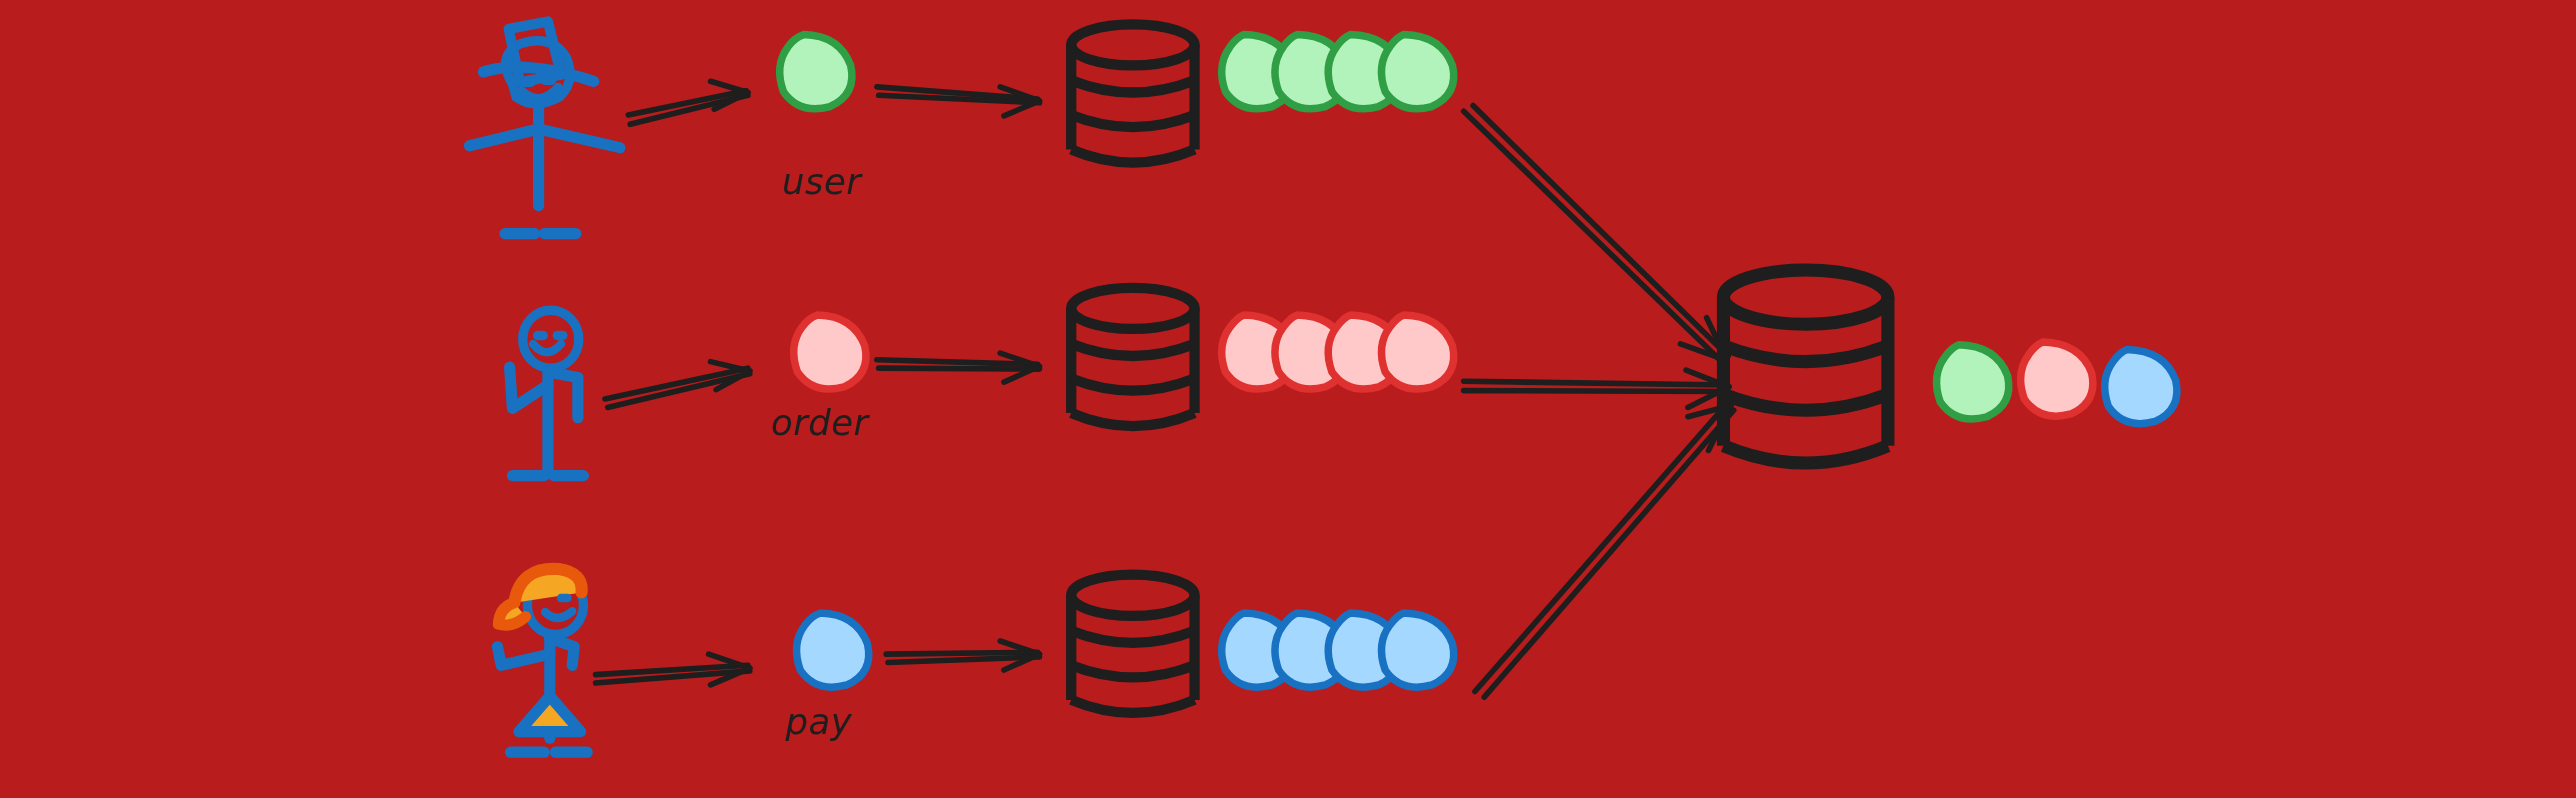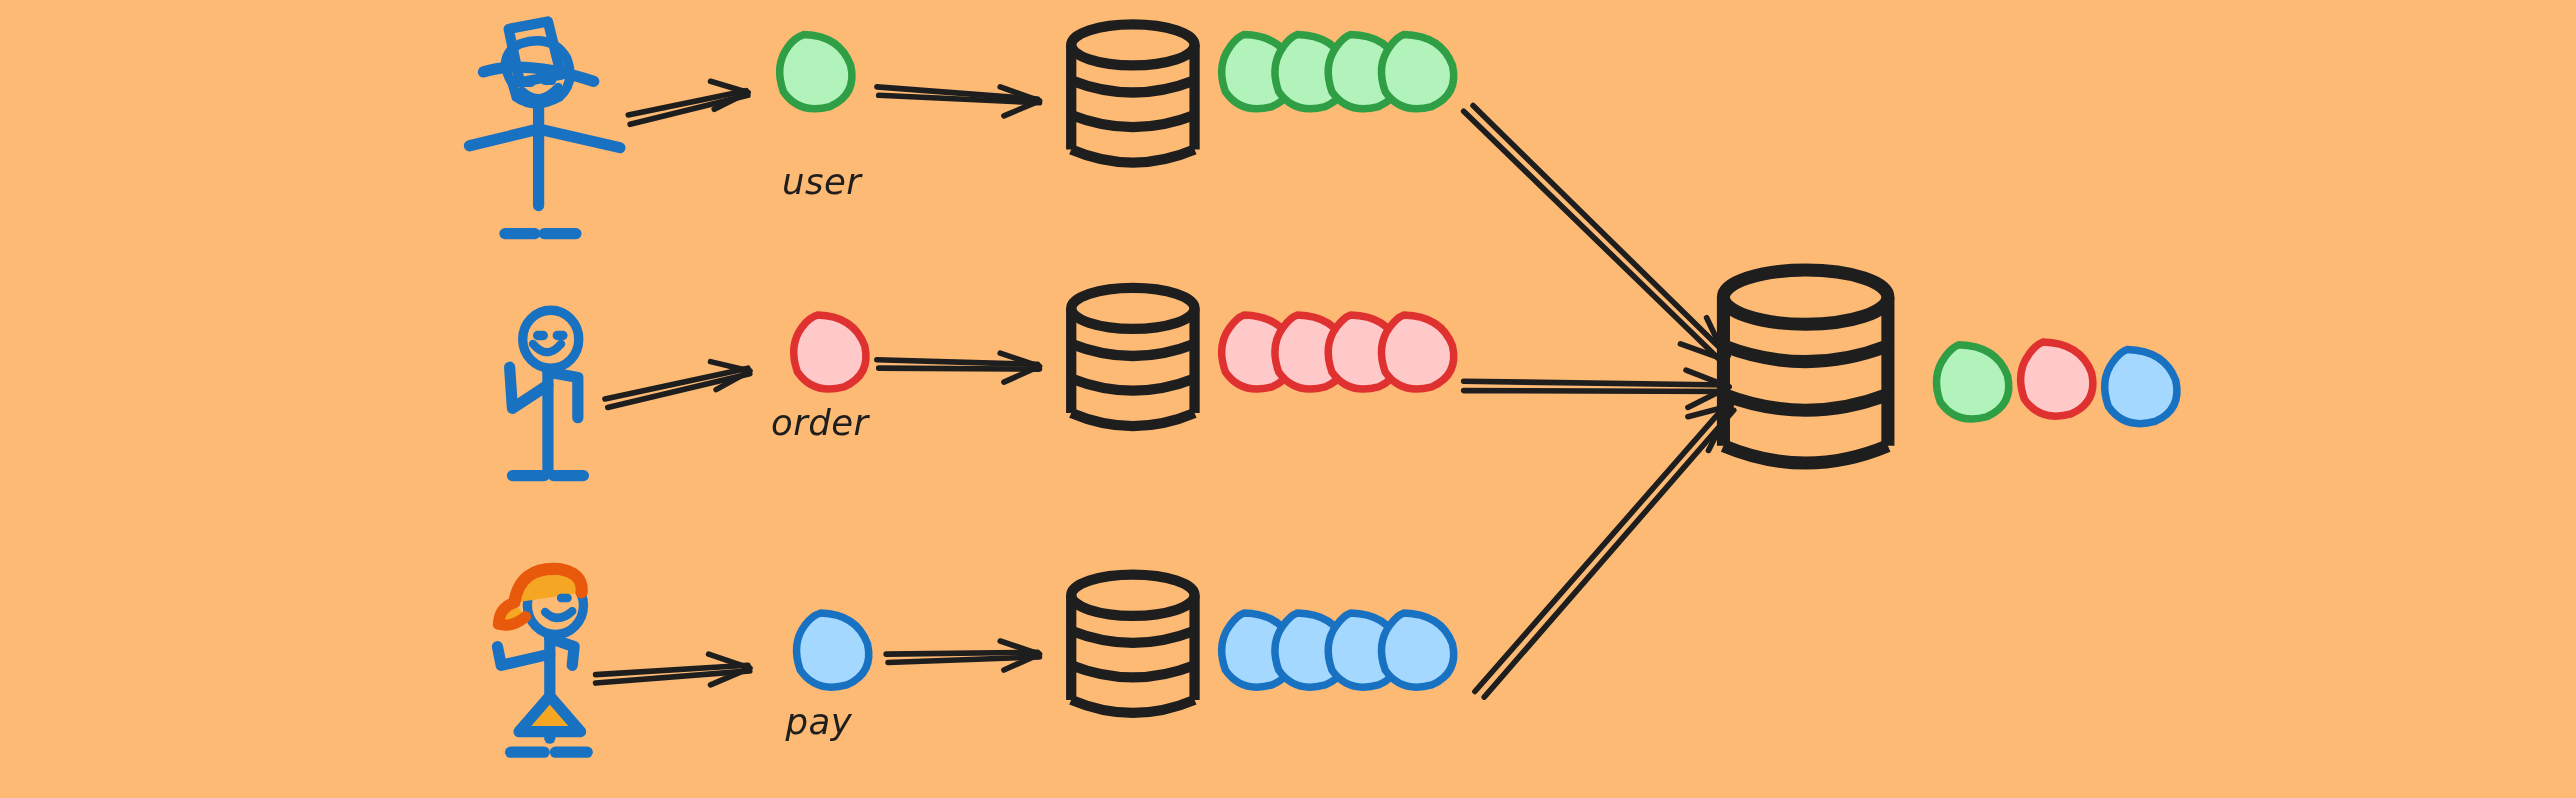--- a/index.html
+++ b/index.html
@@ -11,21 +11,21 @@
   body {
     width: 2576px;
     height: 798px;
     overflow: hidden;
     font-family: "DejaVu Sans", sans-serif;
   }
   #canvas {
     position: relative;
     width: 2576px;
     height: 798px;
-    background: #fdba74;
+    background: #b91c1c;
   }
   #scene {
     position: absolute;
     top: 0;
     left: 0;
     width: 2576px;
     height: 798px;
   }
   .label-text {
     font-family: "DejaVu Sans", sans-serif;

